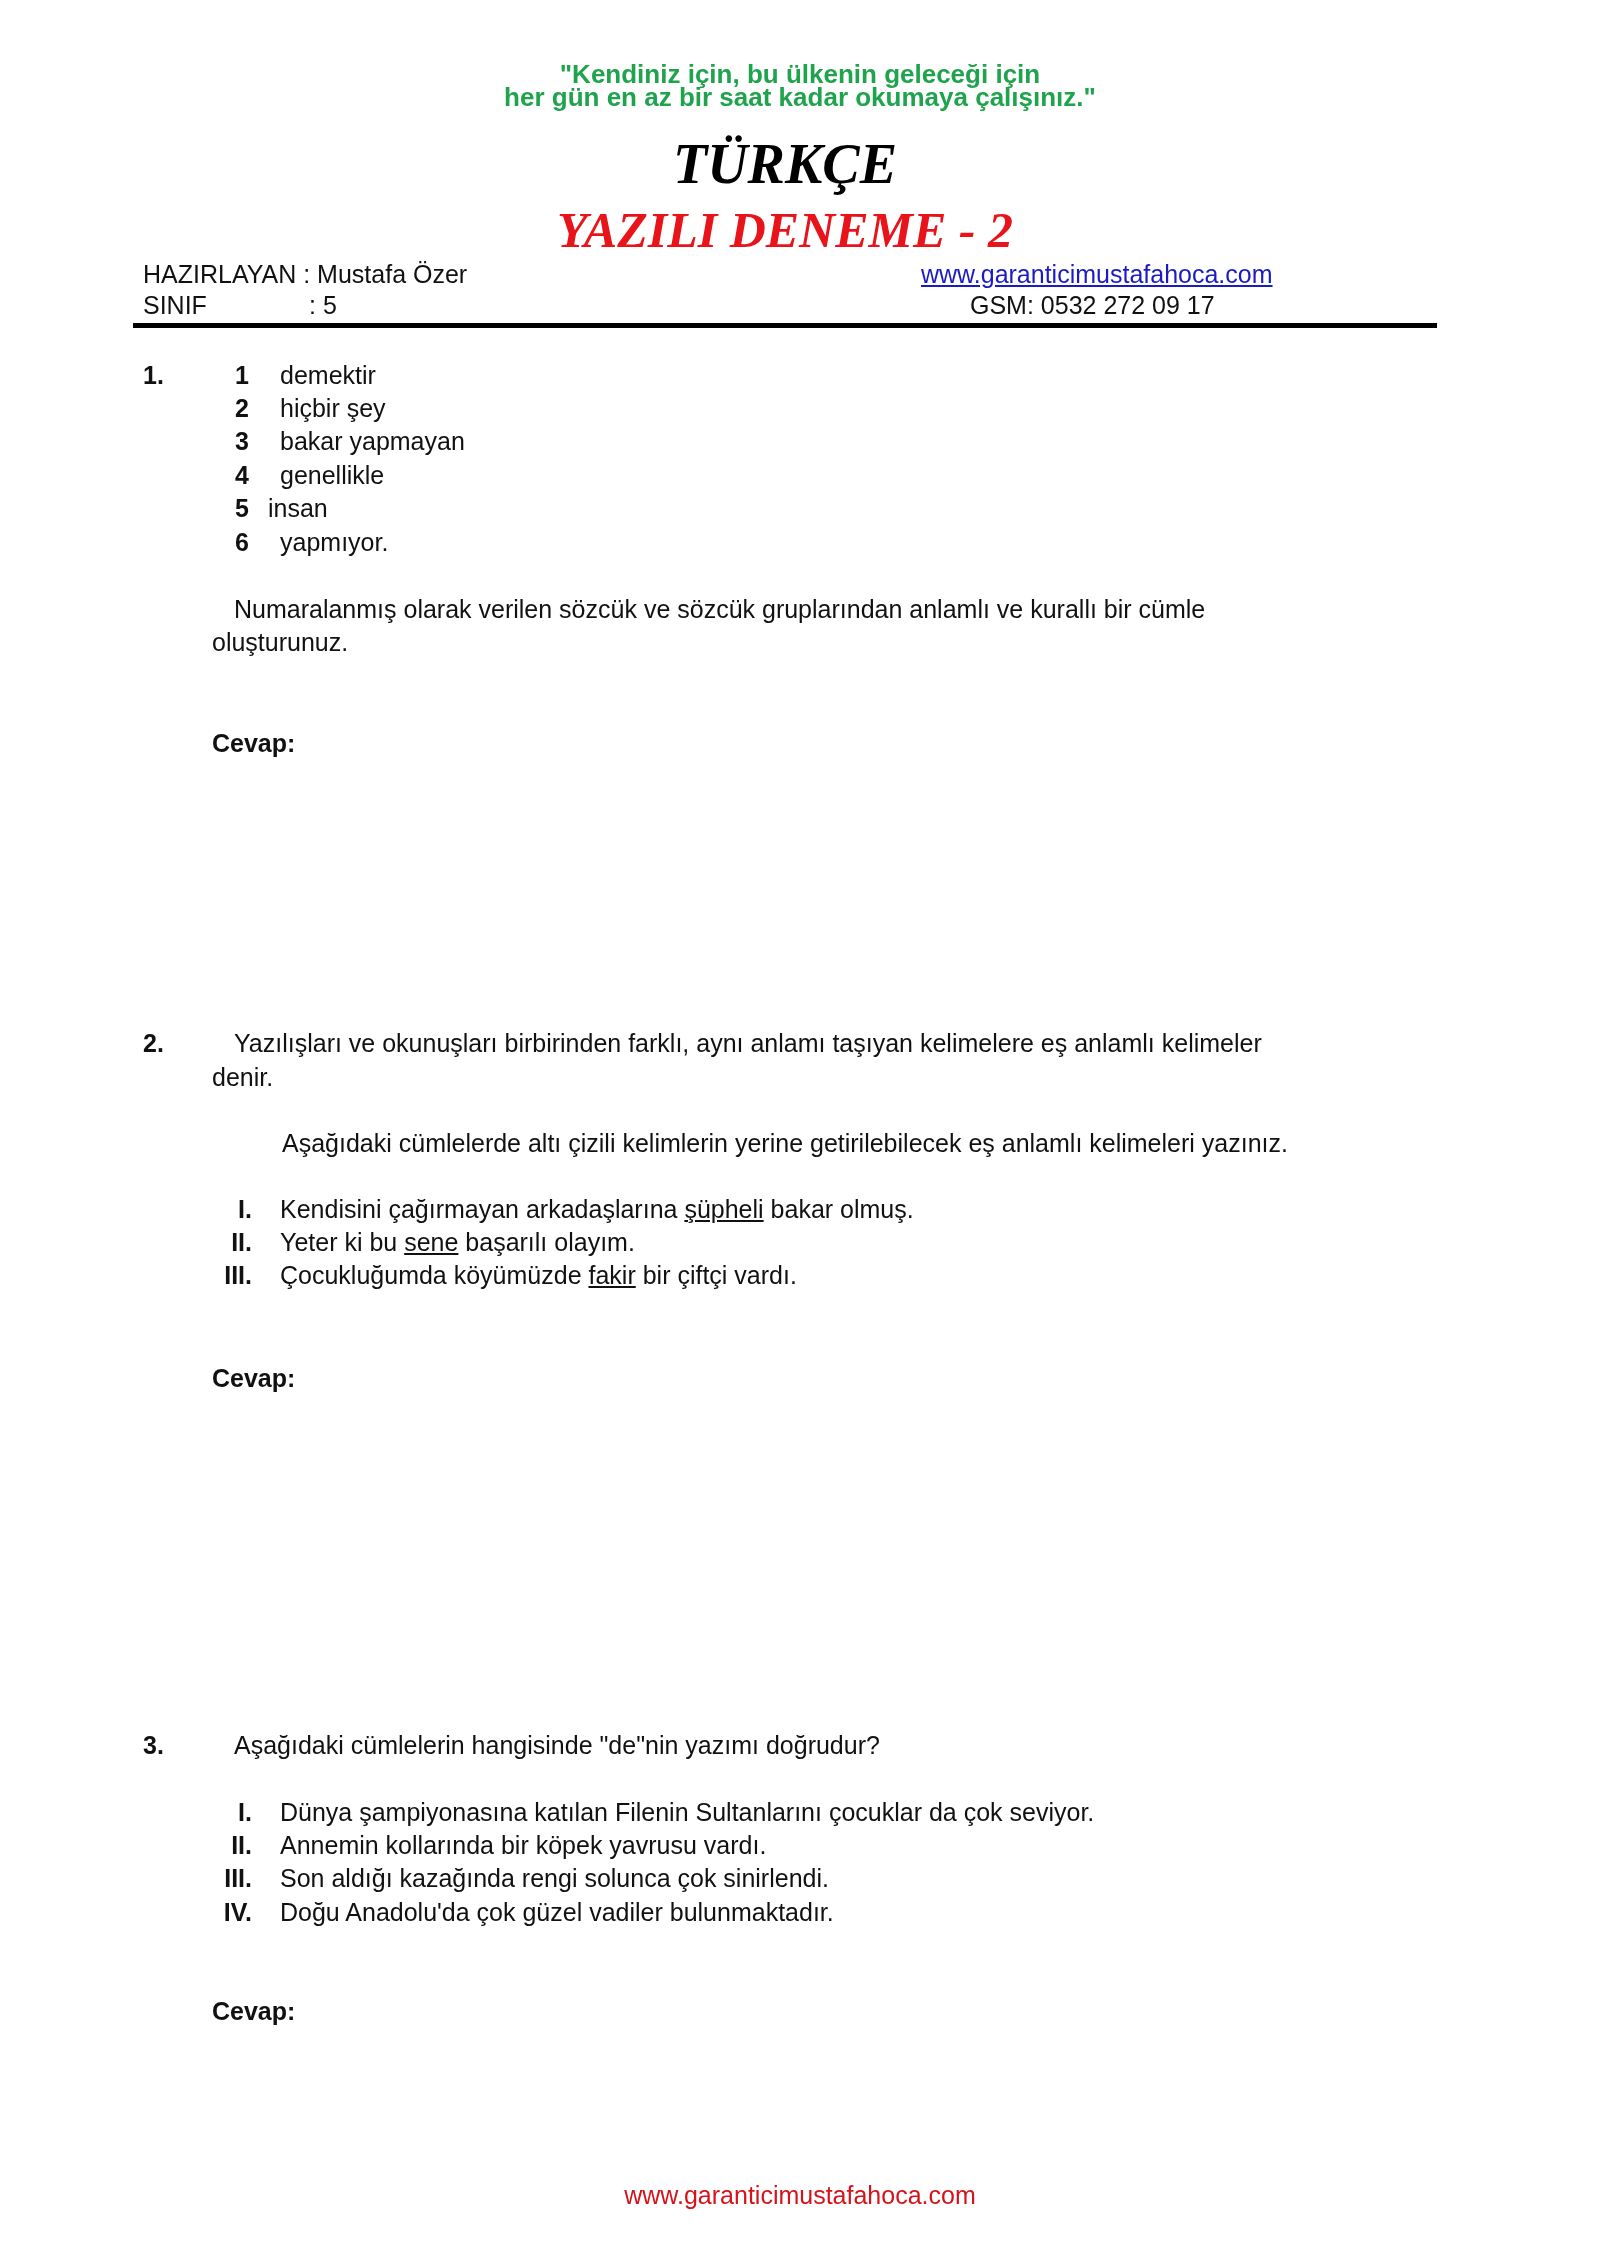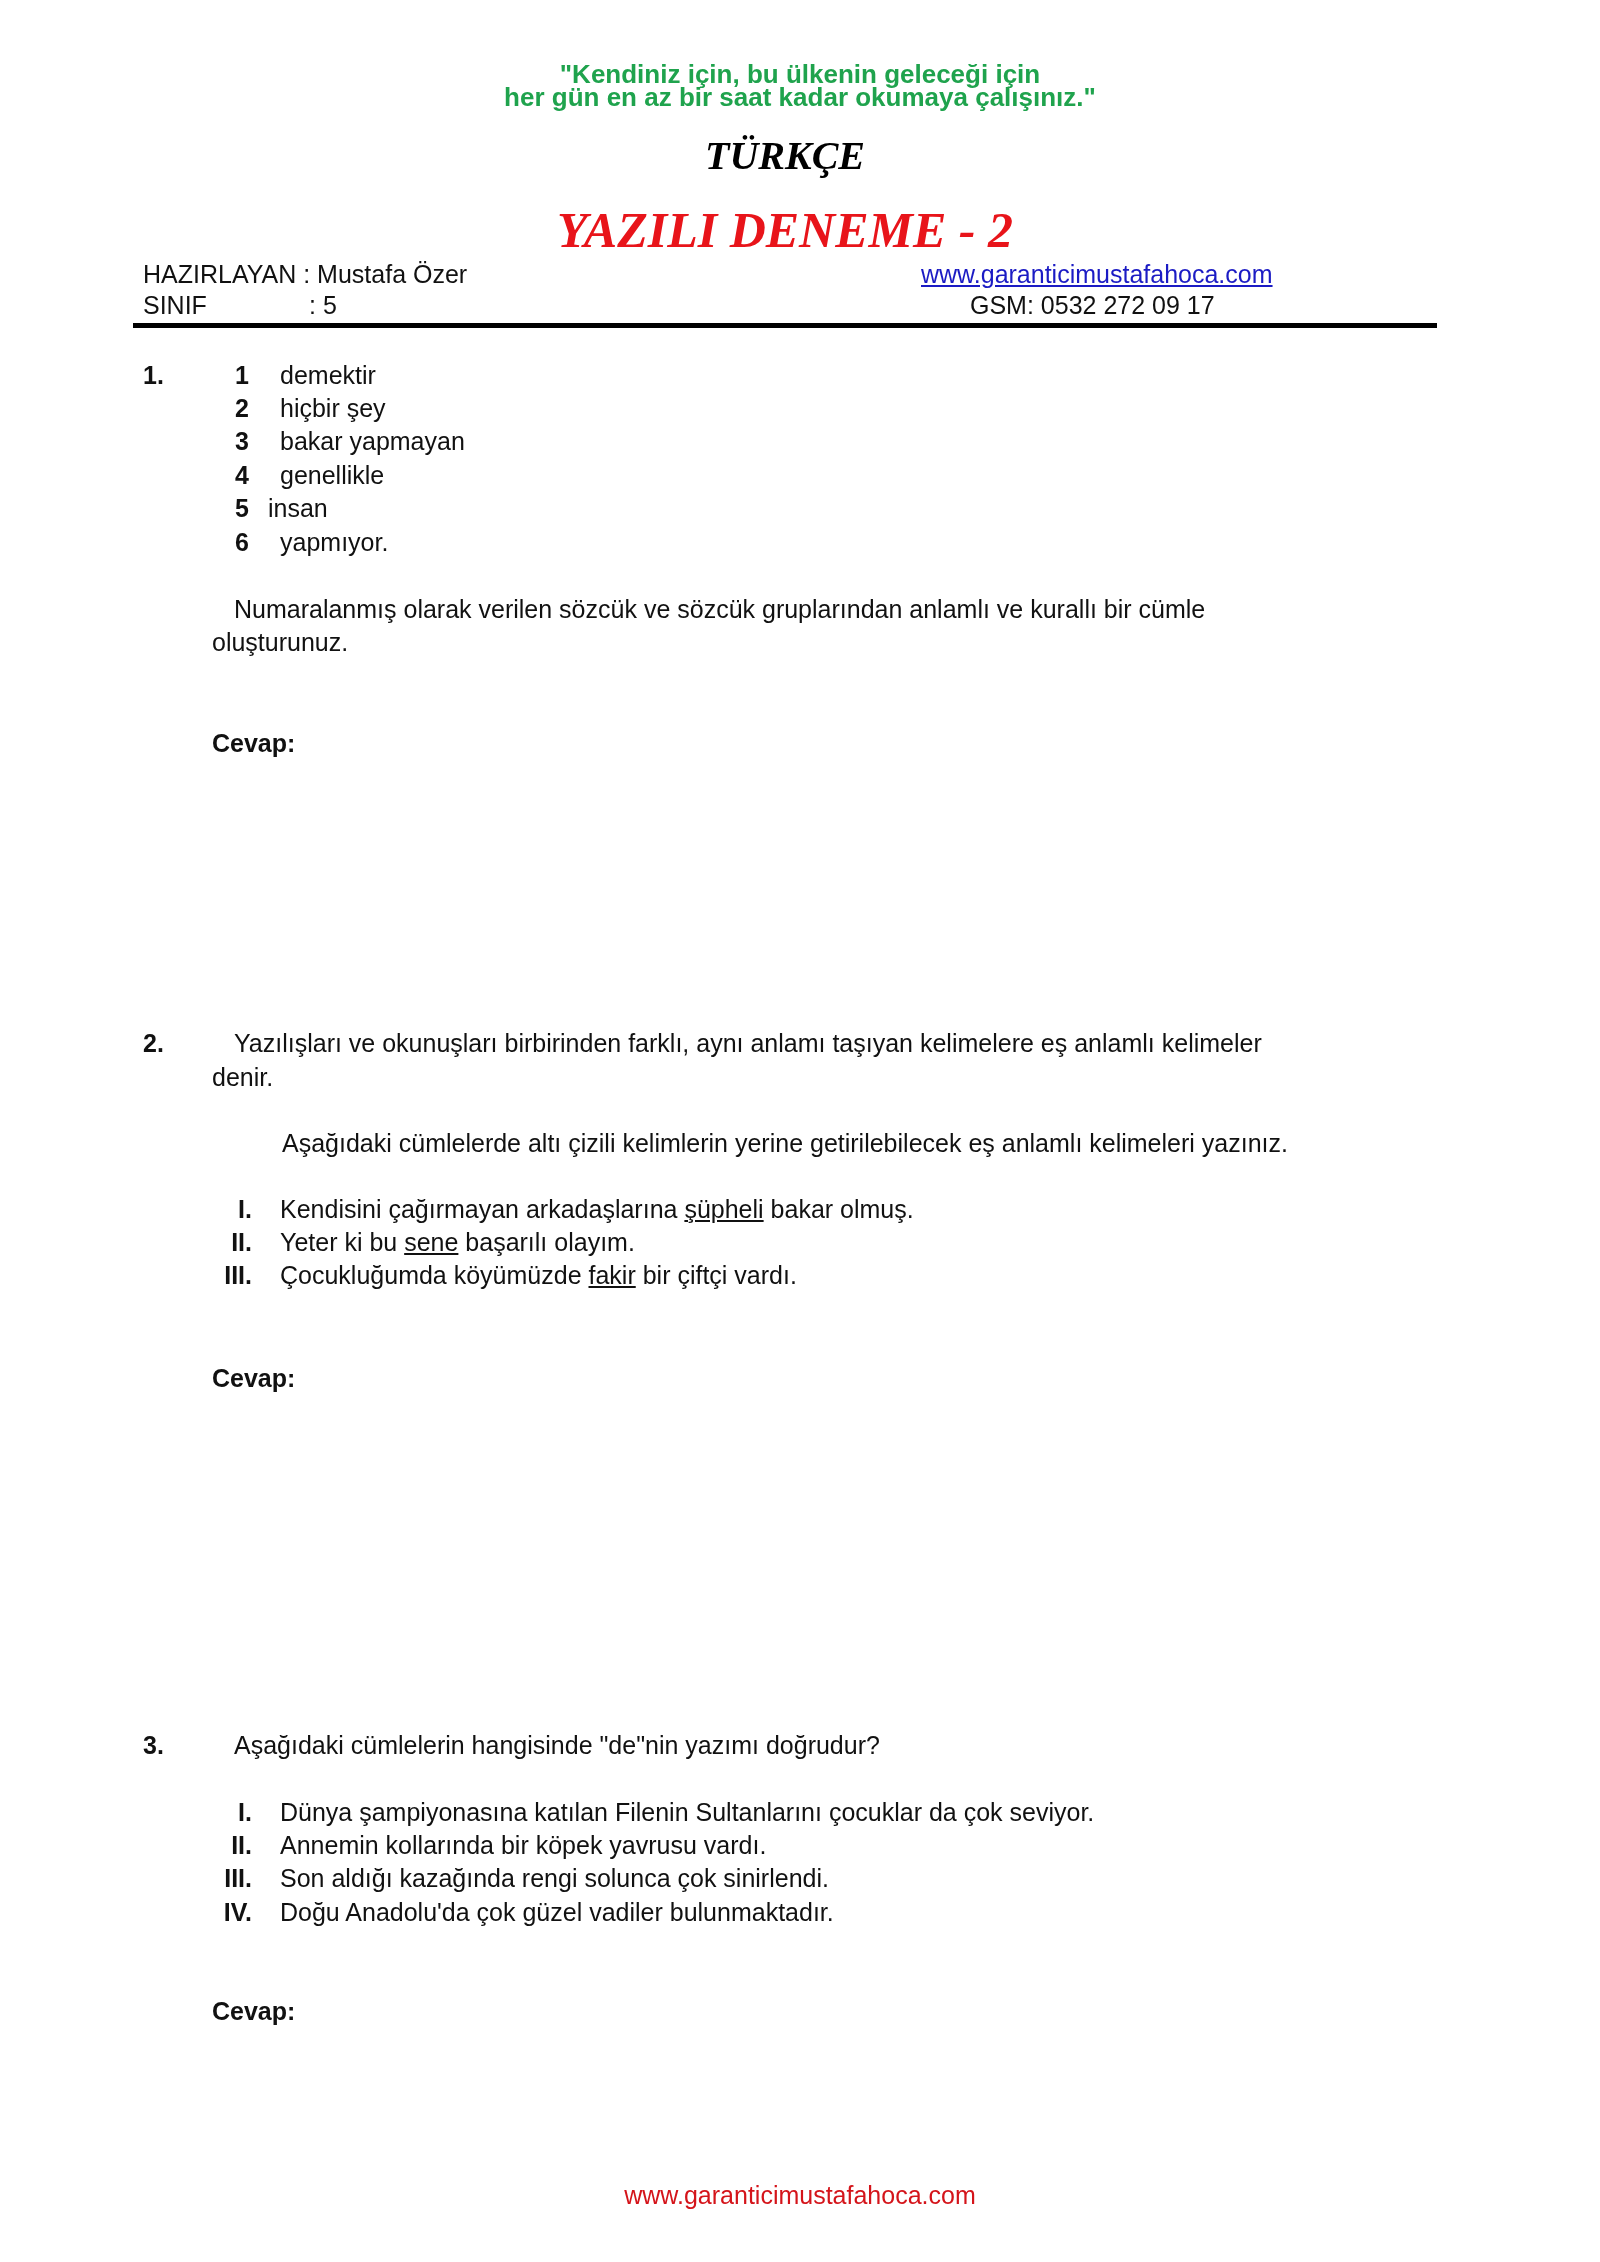--- a/index.html
+++ b/index.html
@@ -1,21 +1,21 @@
 <!DOCTYPE html>
 <html><head>
 <meta charset="utf-8">
 <style>
   html, body { margin:0; padding:0; background:#ffffff; }
   body { width:1600px; height:2262px; position:relative; overflow:hidden;
          font-family:"Liberation Sans", sans-serif; color:#111; }
   .abs { position:absolute; white-space:nowrap; }
   .quote { left:0; width:1600px; text-align:center; color:#1fa34d; font-weight:bold; font-size:26px; line-height:34px; }
   .title { left:0; width:1570px; text-align:center; font-family:"Liberation Serif", serif; font-style:italic; font-weight:bold; }
-  .t1 { font-size:40px; color:#000; top:126px; line-height:60px; }
+  .t1 { font-size:56px; color:#000; top:134px; line-height:60px; }
   .t2 { font-size:50px; color:#e8141a; top:200px; line-height:60px; }
   .meta { font-size:25px; line-height:30px; color:#111; }
   .link { color:#1b1bc4; text-decoration:underline; }
   .rule { left:133px; top:323px; width:1304px; height:5px; background:#000; }
   .txt { font-size:25px; line-height:30px; }
   .b { font-weight:bold; }
   .roman { width:60px; text-align:right; font-weight:bold; }
   .u { text-decoration:underline; }
   .footer { left:0; width:1600px; text-align:center; color:#d4141a; font-size:25px; line-height:30px; }
 </style>

